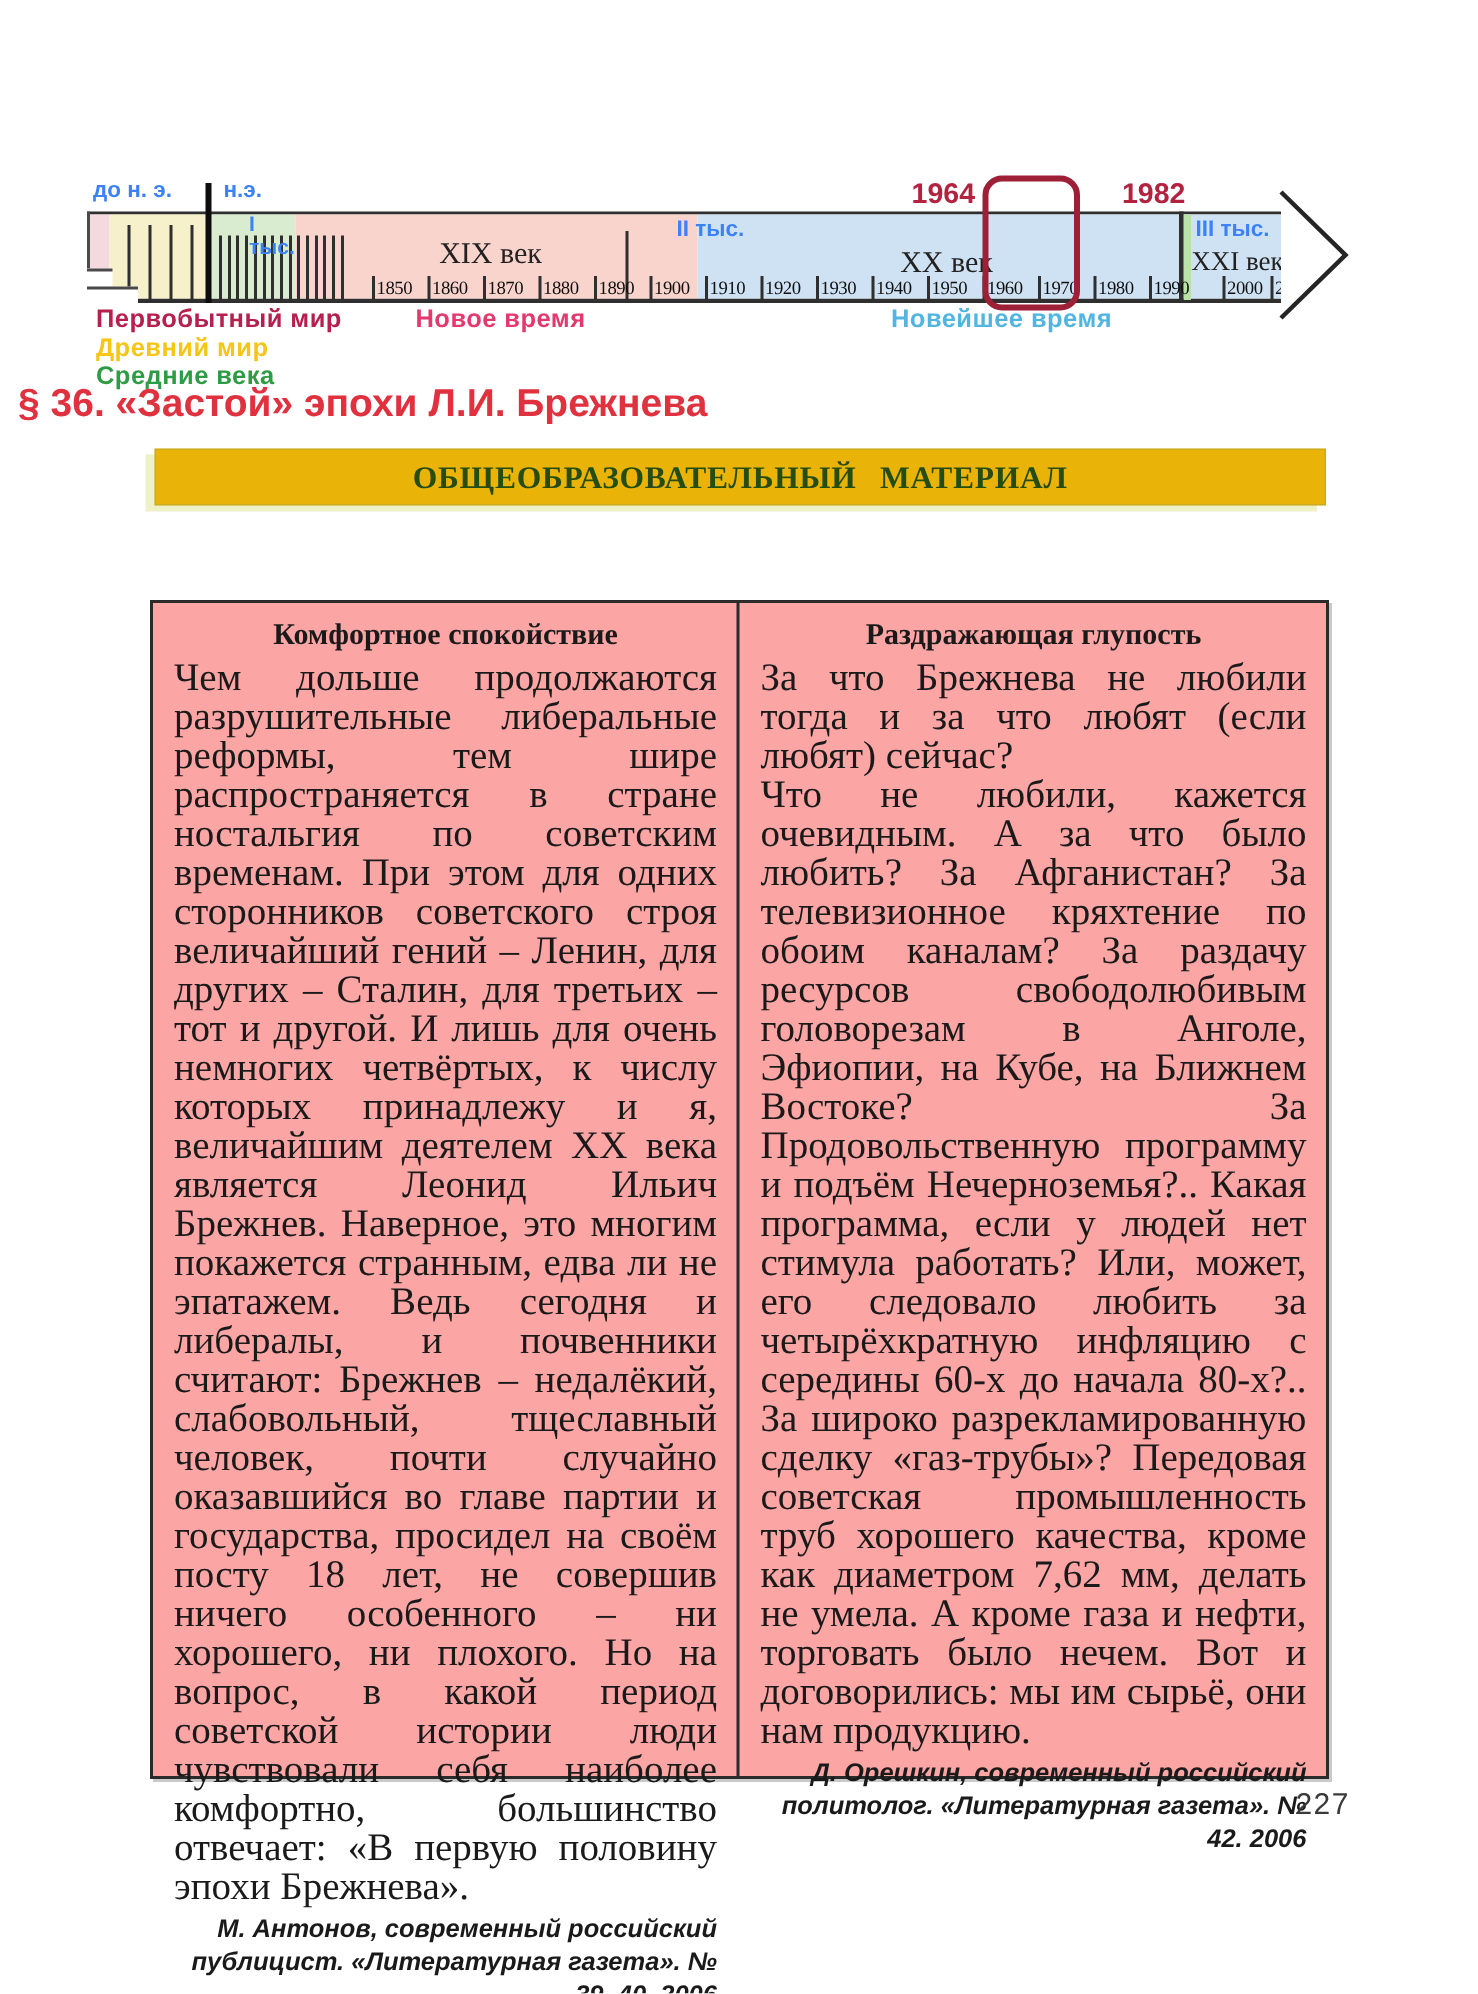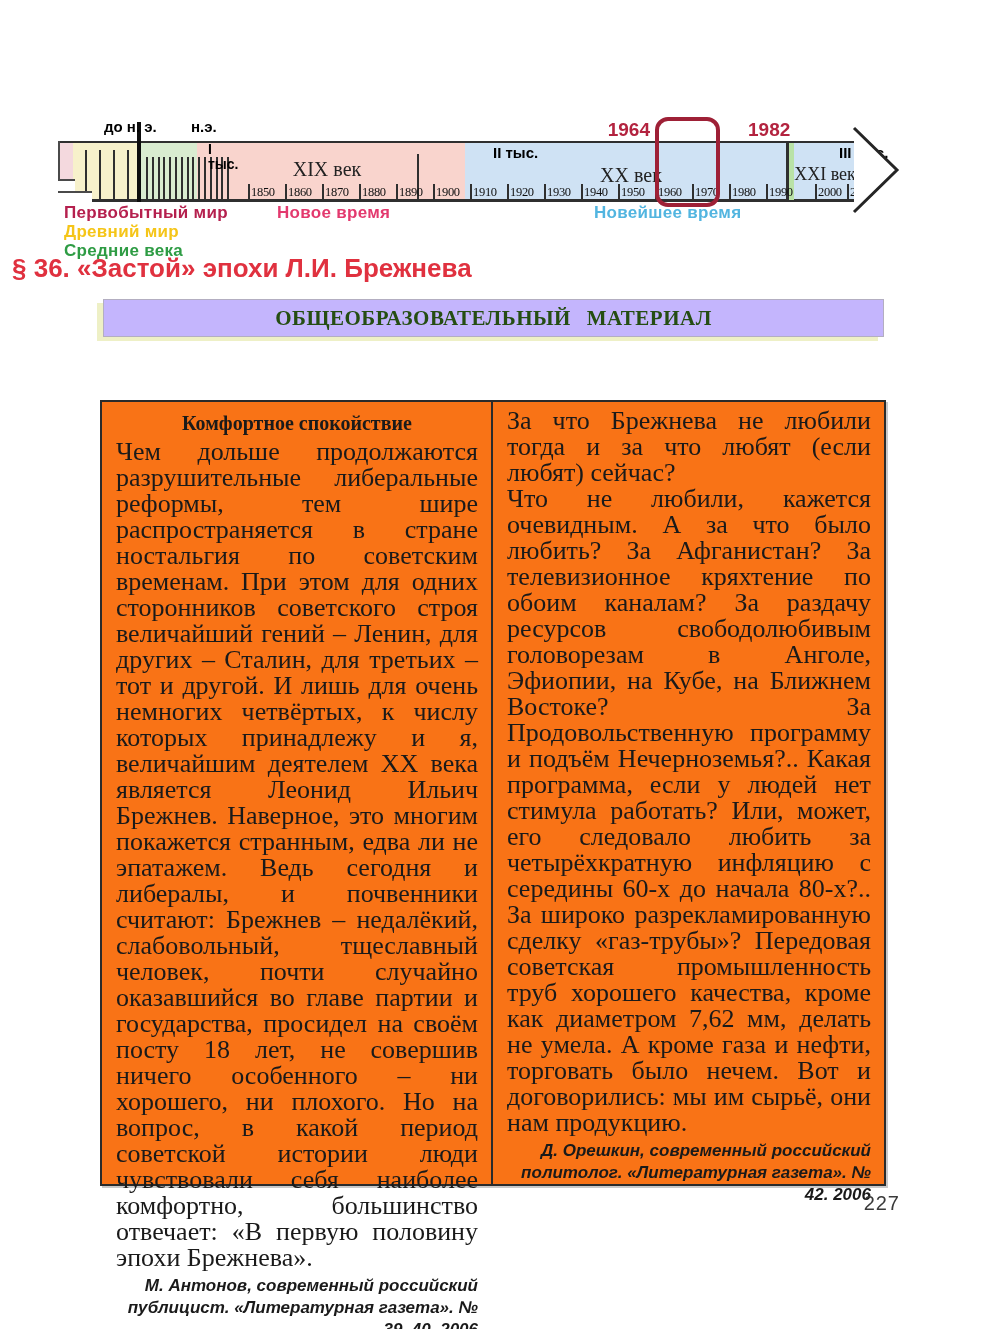--- a/index.html
+++ b/index.html
@@ -28,21 +28,21 @@
   .ad-ticks { left:146px; top:157px; width:86px; height:44px;
       background:repeating-linear-gradient(90deg,#2f2f2f 0 2px,transparent 2px 5.8px); }
   .green-strip { left:789px; top:143px; width:5px; height:57px; background:#b9e2a6; }
   .decades { left:232px; top:184px; width:555px; height:17px; display:flex;margin-left:16px; }
   .decades2 { left:815px; top:184px; width:64px; height:17px; display:flex; }
   .dec { position:static; flex:1 0 0; border-left:2px solid #2f2f2f;
          font-size:12.5px; line-height:16px; padding-left:1px;
          letter-spacing:-0.3px; color:#101010; white-space:nowrap; overflow:hidden; }
   .mill-divider { left:786px; top:141px; height:61px; border-left:3px solid #2f2f2f; }
   .tick-1900 { left:417px; top:154px; width:2px; height:47px; background:#2f2f2f; }
-  .tl-lbl  { font-family:"Liberation Sans",sans-serif; font-weight:bold; color:#000000;margin-left:42px; }
+  .tl-lbl  { font-family:"Liberation Sans",sans-serif; font-weight:bold; color:#3b82f6; }
   .lbl-bce { left:62px;  top:118px; font-size:15px; }
   .lbl-ce  { left:149px; top:118px; font-size:15px; }
   .lbl-m1  { left:141px; top:142px; width:50px; font-size:14px; line-height:15px; text-align:center; }
   .lbl-m2  { left:451px; top:144px; font-size:15px; }
   .lbl-m3  { left:797px; top:144px; font-size:15px; }
   .century { font-family:"Liberation Serif",serif; color:#222; }
   .lbl-c19 { left:272px; top:158px; width:110px; font-size:20px; text-align:center; }
   .lbl-c20 { left:585px; top:164px; width:92px;  font-size:20px; text-align:center; }
   .lbl-c21 { left:791px; top:164px; width:68px;  font-size:18px; text-align:center; }
   .hl-box { left:655px; top:117px; width:65px; height:90px;
@@ -60,27 +60,27 @@
   .lg-newest { left:594px; top:203px; color:#52b5e0; }
   .arrow-svg { left:851px; top:118px; }
   
   .title { position:absolute; left:0; top:253px; width:985px; text-align:left;
            font-family:"Liberation Sans",sans-serif; font-weight:bold;
            font-size:26px; color:#e0313f;margin-left:12px; }
   .banner { position:absolute; left:103px; width:781px; height:38px;
             text-align:center; font-weight:bold;
             border:1px solid rgba(150,160,80,.35);
             box-shadow:-6px 4px 0 #eef0c6; line-height:36px; }
-  .banner-green { top:299px; background:#c4b5fd; color:#254d12;
+  .banner-green { top:299px; background:#eab308; color:#254d12;
                   font-size:21px; letter-spacing:0.5px; word-spacing:10px; }
   .banner-tan   { top:346px; background:#f4e4bf; color:#45443c;
                   font-size:20px; letter-spacing:1px; word-spacing:4px; }
   
   .qbox { position:absolute; left:100px; top:400px; width:786px; height:786px;
-          border:2px solid #2b2b2b; background:#f97316; display:flex;
+          border:2px solid #2b2b2b; background:#fca5a5; display:flex;
           box-shadow:2px 2px 0 #c9c9c9; }
   .qcol { width:50%; padding:6px 13px 0 14px; }
   .qcol-left { border-right:2px solid #2b2b2b; }
   .qtitle { text-align:center; font-size:20px; font-weight:bold; margin:4px 0 4px; }
   .qtext { font-size:26px; line-height:26px; text-align:justify; hyphens:auto; }
   .qattr { margin-top:4px; font-family:"Liberation Sans",sans-serif;
            font-style:italic; font-weight:600; font-size:17px;
            line-height:22px; text-align:right; }
   .pageno { position:absolute; left:840px; top:1192px; width:60px;
             font-family:"Liberation Sans",sans-serif; font-size:20px;
@@ -165,20 +165,21 @@
   <h1 class="title">§ 36. «Застой» эпохи Л.И. Брежнева</h1>
   <div class="banner banner-green">ОБЩЕОБРАЗОВАТЕЛЬНЫЙ МАТЕРИАЛ</div>
 
   <div class="qbox">
     <div class="qcol qcol-left">
       <div class="qtitle">Комфортное спокойствие</div>
       <p class="qtext">Чем дольше продолжаются разрушительные либеральные реформы, тем шире распространяется в стране ностальгия по советским временам. При этом для одних сторонников советского строя величайший гений – Ленин, для других – Сталин, для третьих – тот и другой. И лишь для очень немногих четвёртых, к числу которых принадлежу и я, величайшим деятелем XX века является Леонид Ильич Брежнев. Наверное, это многим покажется странным, едва ли не эпатажем. Ведь сегодня и либералы, и почвенники считают: Брежнев – недалёкий, слабовольный, тщеславный человек, почти случайно оказавшийся во главе партии и государства, просидел на своём посту 18 лет, не совершив ничего особенного – ни хорошего, ни плохого. Но на вопрос, в какой период советской истории люди чувствовали себя наиболее комфортно, большинство отвечает: «В первую половину эпохи Брежнева».</p>
       <p class="qattr">М. Антонов, современный российский публицист. «Литературная газета». № 39–40. 2006</p>
     </div>
     <div class="qcol qcol-right">
+      <div class="qtitle">Раздражающая глупость</div>
       <p class="qtext">За что Брежнева не любили тогда и за что любят (если любят) сейчас?</p>
       <p class="qtext">Что не любили, кажется очевидным. А за что было любить? За Афганистан? За телевизионное кряхтение по обоим каналам? За раздачу ресурсов свободолюбивым головорезам в Анголе, Эфиопии, на Кубе, на Ближнем Востоке? За Продовольственную программу и подъём Нечерноземья?.. Какая программа, если у людей нет стимула работать? Или, может, его следовало любить за четырёхкратную инфляцию с середины 60-х до начала 80-х?.. За широко разрекламированную сделку «газ-трубы»? Передовая советская промышленность труб хорошего качества, кроме как диаметром 7,62 мм, делать не умела. А кроме газа и нефти, торговать было нечем. Вот и договорились: мы им сырьё, они нам продукцию.</p>
       <p class="qattr">Д. Орешкин, современный российский политолог. «Литературная газета». № 42. 2006</p>
     </div>
   </div>
 
   <div class="pageno">227</div>
 </div>
 
 </body></html>

